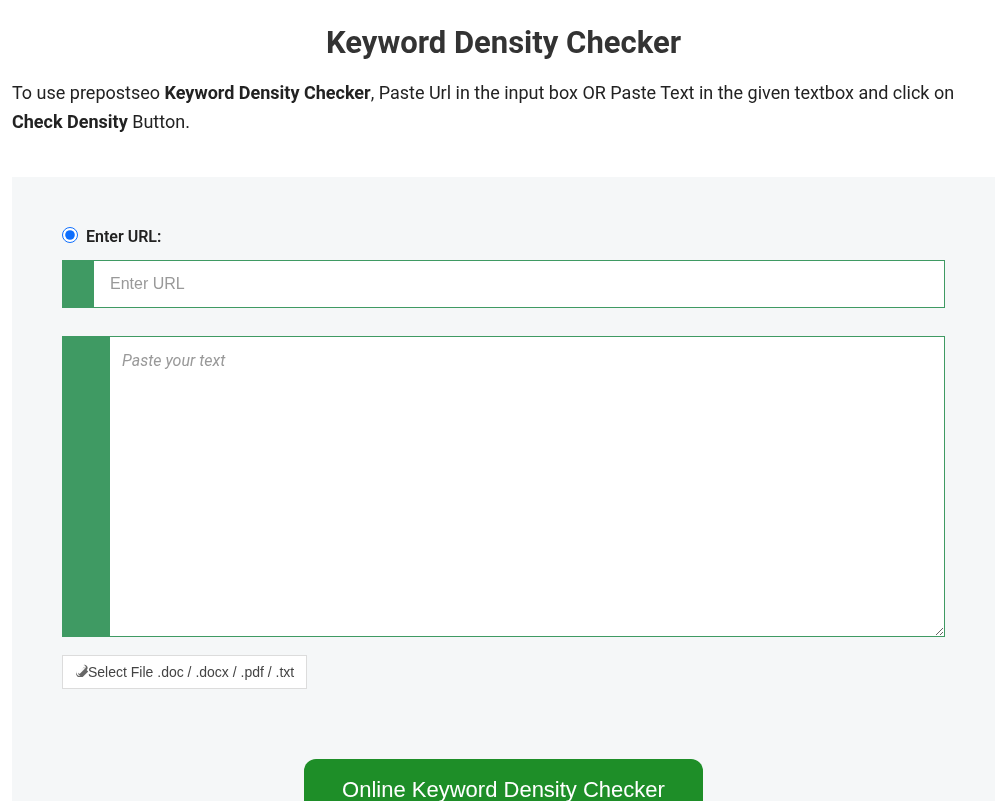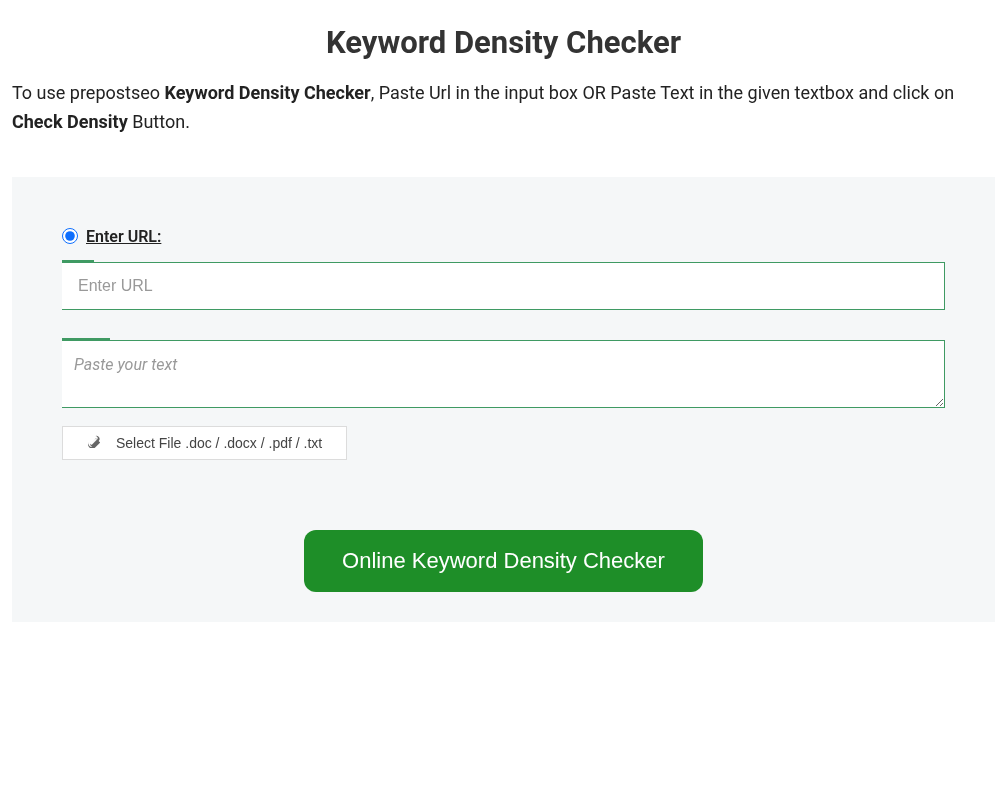--- a/index.html
+++ b/index.html
@@ -35,41 +35,38 @@
     .description b {
       font-weight: 700;
     }
     .form-panel {
       background: #f5f7f8;
       padding: 50px 50px 30px 50px;
       margin: 0 12px;
     }
     .radio-row {
       display: flex;
-      align-items: center;
       margin-bottom: 14px;
       font-size: 16px;
       font-weight: 600;
       color: #222;
-      text-decoration: underline;
     }
     .radio-row input[type="radio"] {
       width: 16px;
       height: 16px;
       margin-right: 8px;
       accent-color: #0d6efd;
       cursor: pointer;
     }
     .radio-row label {
       cursor: pointer;
     }
     .input-group {
       display: flex;
       margin-bottom: 28px;
-      flex-direction: column;
     }
     .input-prefix {
       width: 32px;
       background: #3f9a63;
       border: 1px solid #3f9a63;
       flex-shrink: 0;
     }
     .input-prefix.tall {
       width: 48px;
     }
@@ -105,25 +102,25 @@
     }
     .file-select-row {
       margin-top: -10px;
       margin-bottom: 40px;
     }
     .file-button {
       display: inline-flex;
       align-items: center;
       background: #ffffff;
       border: 1px solid #dcdcdc;
-      padding: 8px 24px;
+      padding: 8px 12px;
       font-size: 14px;
       color: #444;
       cursor: pointer;
-      gap: 16px;
+      gap: 0;
     }
     .file-button svg {
       width: 13px;
       height: 13px;
       fill: #666;
     }
     .submit-row {
       text-align: center;
       padding-top: 30px;
     }

